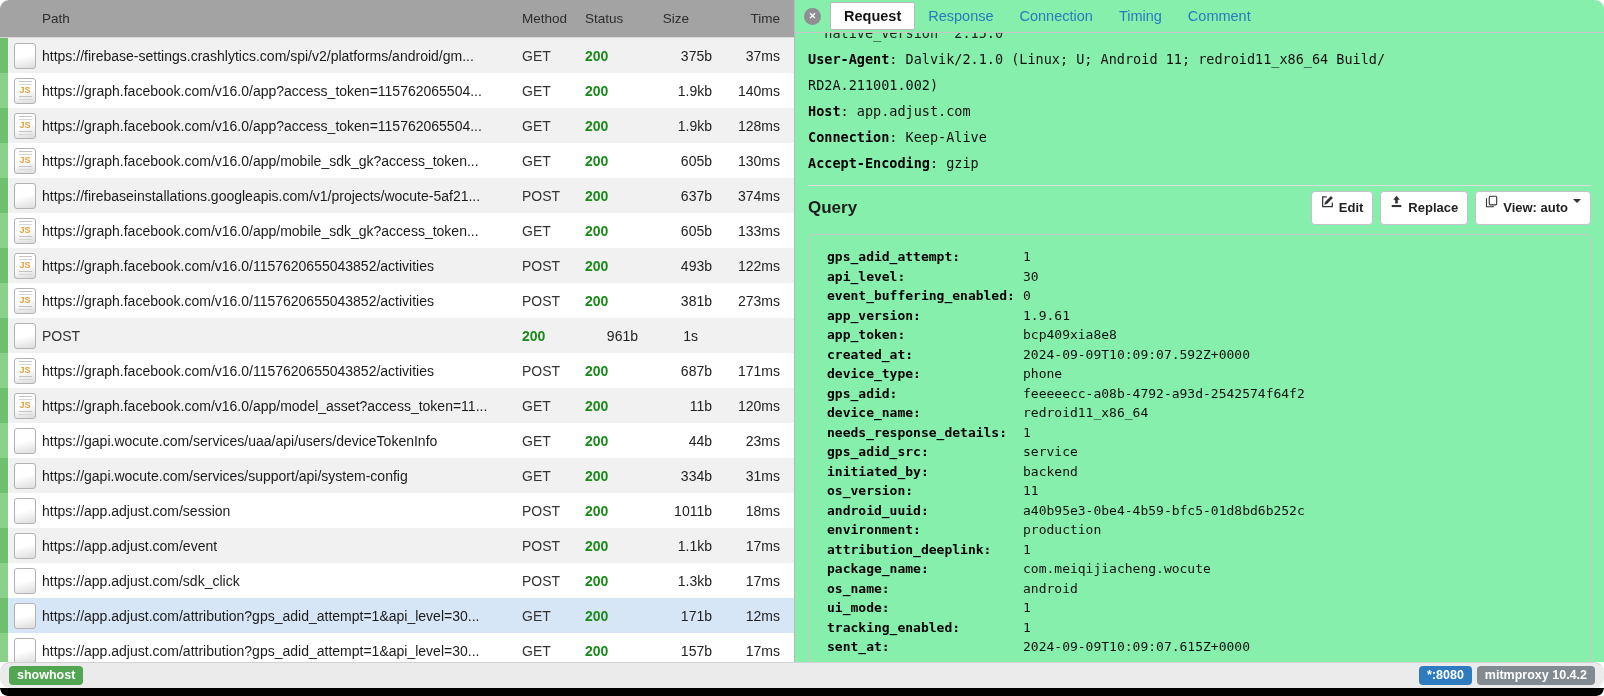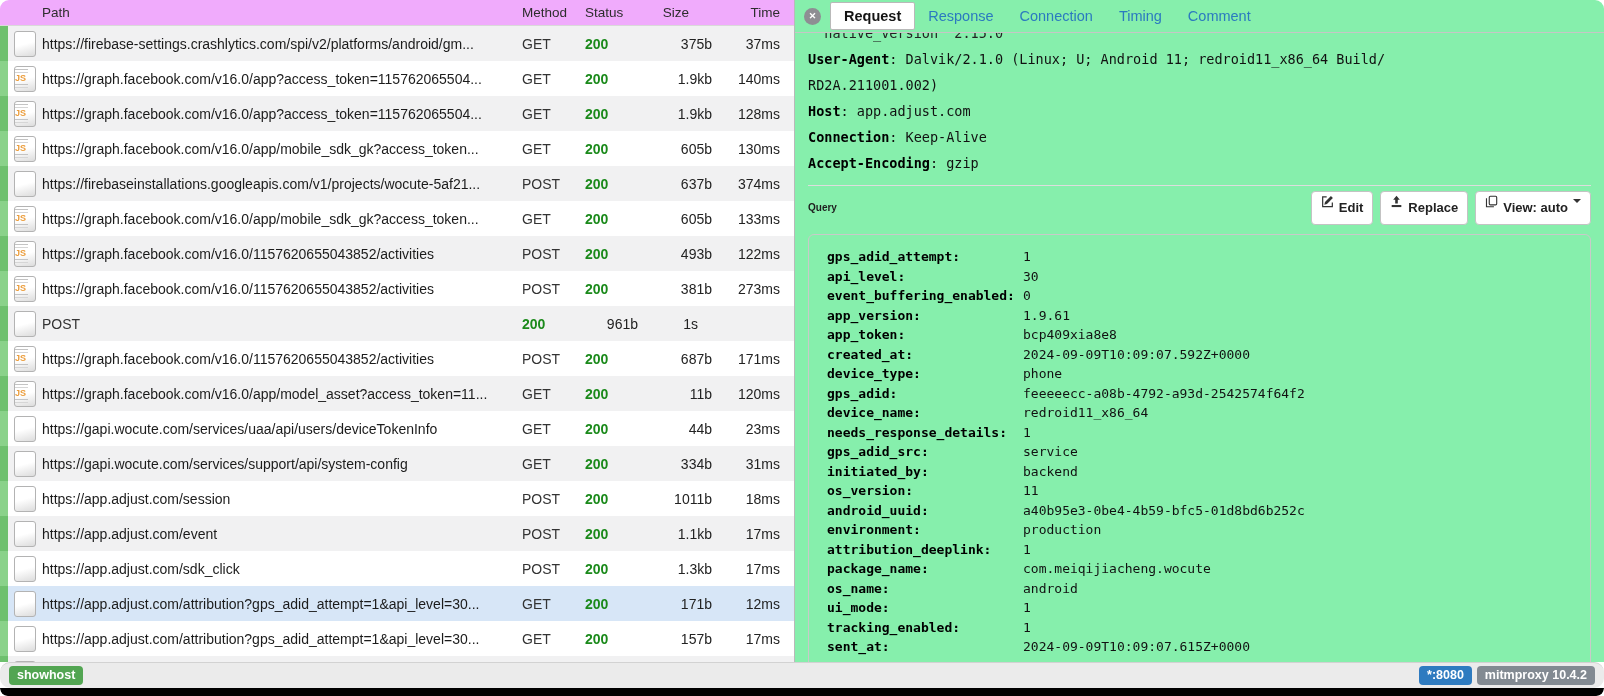--- a/index.html
+++ b/index.html
@@ -6,34 +6,34 @@
   *{box-sizing:border-box;}
   .window{
     width:1604px;height:696px;display:flex;flex-direction:column;
     border-radius:9px 9px 8px 8px;overflow:hidden;background:#fff;
     font-family:"Liberation Sans",sans-serif;color:#222;
   }
   .main{flex:1;display:flex;min-height:0;}
 
   
   .flowtable{width:795px;border-right:1px solid #b9b9b9;display:flex;flex-direction:column;overflow:hidden;background:#fff;}
-  .thead{height:26px;flex:none;display:grid;grid-template-columns:8px 34px 1fr 63px 53px 74px 82px;
-    align-items:center;background:#f0abfc;border-bottom:1px solid #d9d9d9;font-size:13.5px;color:#2d2d2d;}
+  .thead{height:38px;flex:none;display:grid;grid-template-columns:8px 34px 1fr 63px 53px 74px 82px;
+    align-items:center;background:#a3a3a3;border-bottom:1px solid #d9d9d9;font-size:13.5px;color:#2d2d2d;}
   .thead .h-size{padding-left:2px;text-align:center;}
   .thead .h-time{text-align:right;padding-right:14px;}
   .tbody{flex:1;overflow:hidden;}
   .row{height:35px;display:grid;grid-template-columns:8px 34px 1fr 63px 53px 74px 82px;align-items:center;font-size:14px;background:#fff;cursor:default;}
   .row.striped{background:#f1f1f2;}
   .row.selected{background:var(--selected-row,#d7e6f7);}
   .tls{width:8px;height:100%;background:var(--tls-light,#8ad28a);}
   .row.striped .tls{background:var(--tls-dark,#6ec06e);}
   .iconcell{display:flex;justify-content:center;align-items:center;height:100%;}
   .docicon{width:22px;height:26px;border:1px solid #b3b3b3;border-radius:3px;
     background:linear-gradient(165deg,#ffffff 50%,#dcdcdc 100%);
-    display:flex;flex-direction:column;align-items:flex-start;justify-content:center;gap:1px;}
+    display:flex;flex-direction:column;align-items:center;justify-content:center;gap:1px;}
   .docline{width:13px;height:4px;border-top:1px solid #c4c4c4;border-bottom:1px solid #d6d6d6;}
   .jstxt{color:var(--js-orange,#eb9d3c);font-weight:700;font-size:9px;line-height:9px;}
   .c{overflow:hidden;white-space:nowrap;}
   .c.path{color:#1b1b1b;padding-right:4px;}
   .c.method{color:#333;}
   .c.status{color:var(--status-green,#1b8a1b);font-weight:600;}
   .c.size{text-align:right;color:#222;}
   .c.time{text-align:right;padding-right:14px;color:#222;}
 
   
@@ -42,21 +42,21 @@
   .closebtn{width:17px;height:17px;flex:none;border-radius:50%;background:#8e8e93;display:flex;align-items:center;justify-content:center;margin-right:9px;cursor:pointer;}
   .closebtn::before{content:"✕";color:#fff;font-size:9px;font-weight:700;line-height:1;}
   .tab{padding:5px 13px;font-size:14.5px;color:var(--tab-blue,#2b7abf);cursor:pointer;}
   .tab.active{color:#141414;font-weight:600;border:1px solid #b9b9b9;background:#fff;border-radius:2px;}
   .detailbody{flex:1;overflow:hidden;padding:0 13px;font-family:"DejaVu Sans Mono",monospace;font-size:13.5px;line-height:26px;color:#111;}
   .clipped{height:13px;overflow:hidden;display:flex;align-items:flex-end;color:#222;}
   .hline{white-space:pre-wrap;}
   .hname{font-weight:700;color:#000;}
   .sectionrow{display:flex;align-items:center;justify-content:space-between;border-top:1px solid #ddd;
     margin-top:9px;padding:5px 0 4px 0;font-family:"Liberation Sans",sans-serif;}
-  .sectiontitle{font-weight:700;font-size:10px;color:#1d1d1d;}
+  .sectiontitle{font-weight:700;font-size:17px;color:#1d1d1d;}
   .btns{display:flex;gap:7px;}
   .btn{display:inline-flex;align-items:flex-start;gap:5px;border:1px solid #c3c3c3;border-radius:4px;background:#fff;
     padding:3px 9px;font-size:13px;font-weight:600;color:#222;cursor:pointer;font-family:"Liberation Sans",sans-serif;}
   .btn svg{display:block;}
   .caret{width:0;height:0;border:4px solid transparent;border-top-color:#333;margin-top:4px;}
   .querybox{border:1px solid #c9c9c9;border-radius:6px;margin-top:5px;padding:12px 10px 12px 18px;overflow:hidden;}
   .param{display:grid;grid-template-columns:196px 1fr;line-height:19.5px;font-size:13px;}
   .pkey{font-weight:700;color:#000;}
   .pval{color:#111;white-space:nowrap;overflow:hidden;}
 

